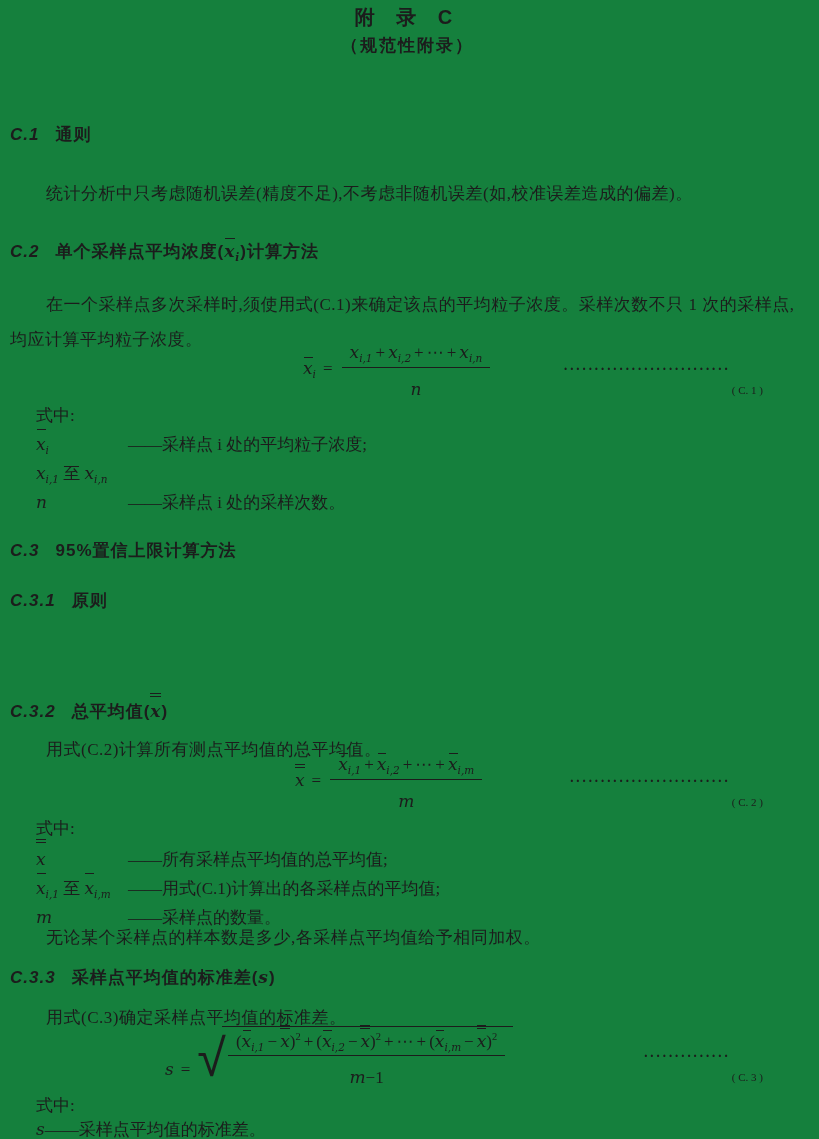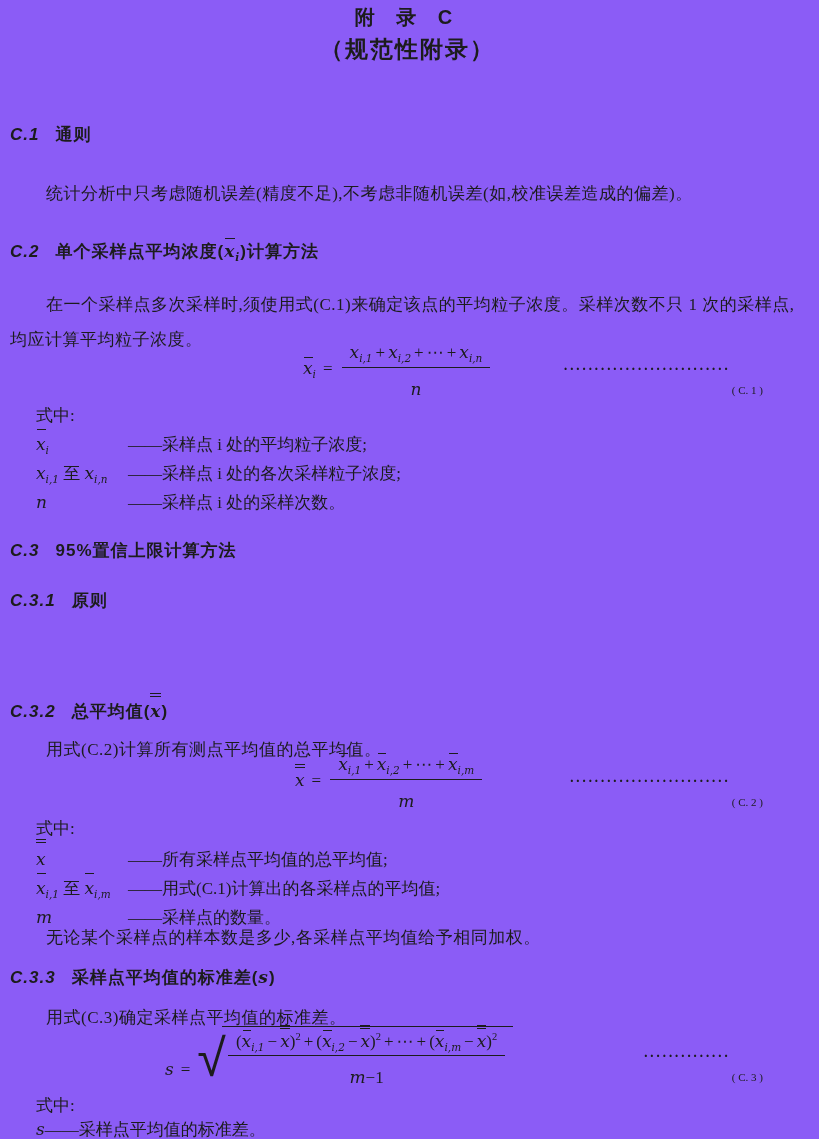--- a/index.html
+++ b/index.html
@@ -2,31 +2,31 @@
 <html><head>
 <meta charset="utf-8">
 <style>
   * { box-sizing: border-box; }
   html, body { margin: 0; padding: 0; background: #ffffff; }
   .page {
     position: relative;
     width: 819px;
     height: 1139px;
     margin: 0 auto;
-    background: #8b5cf6;
+    background: #15803d;
     color: #1c1c1c;
     font-family: "Liberation Serif", "DejaVu Serif", serif;
     font-size: 17px;
     overflow: hidden;
   }
   .abs { position: absolute; left: 10px; right: 14px; }
   .tc { text-align: center; }
   .hei { font-family: "Liberation Sans", "DejaVu Sans", sans-serif; font-weight: 700; }
   .t1 { font-size: 20px; letter-spacing: 8px; }
-  .t2 { font-size: 23px; letter-spacing: 2px; }
+  .t2 { font-size: 17px; letter-spacing: 2px; }
   .heading { font-size: 17px; letter-spacing: 1px; line-height: 24px; }
   .h-num { margin-right: 16px; font-style: italic; }
   .para { line-height: 35px; text-indent: 36px; letter-spacing: 0.5px; }
 
   .mvar { font-style: italic; font-family: "DejaVu Serif", serif; }
   sub, sup { font-size: 10.5px; line-height: 1; }
   .op { margin: 0 3px; }
   .rel { margin: 0 7px; }
 
   .ov { position: relative; display: inline-block; }
@@ -87,21 +87,20 @@
   </div>
 
   <div class="abs sz" style="top:401px">式中:</div>
   <div class="defs" style="top:430px">
     <div class="def-row">
       <span class="def-sym"><span class="mvar ov">x</span><sub class="mvar">i</sub></span>
       <span class="def-desc">——采样点 i 处的平均粒子浓度;</span>
     </div>
     <div class="def-row">
       <span class="def-sym"><span class="mvar">x</span><sub class="mvar">i,1</sub><span> 至 </span><span class="mvar">x</span><sub class="mvar">i,n</sub></span>
-      <span class="def-desc">——采样点 i 处的各次采样粒子浓度;</span>
     </div>
     <div class="def-row">
       <span class="def-sym"><span class="mvar">n</span></span>
       <span class="def-desc">——采样点 i 处的采样次数。</span>
     </div>
   </div>
 
   <div class="abs hei heading" style="top:539px">
     <span class="h-num">C.3</span><span>95%置信上限计算方法</span>
   </div>

